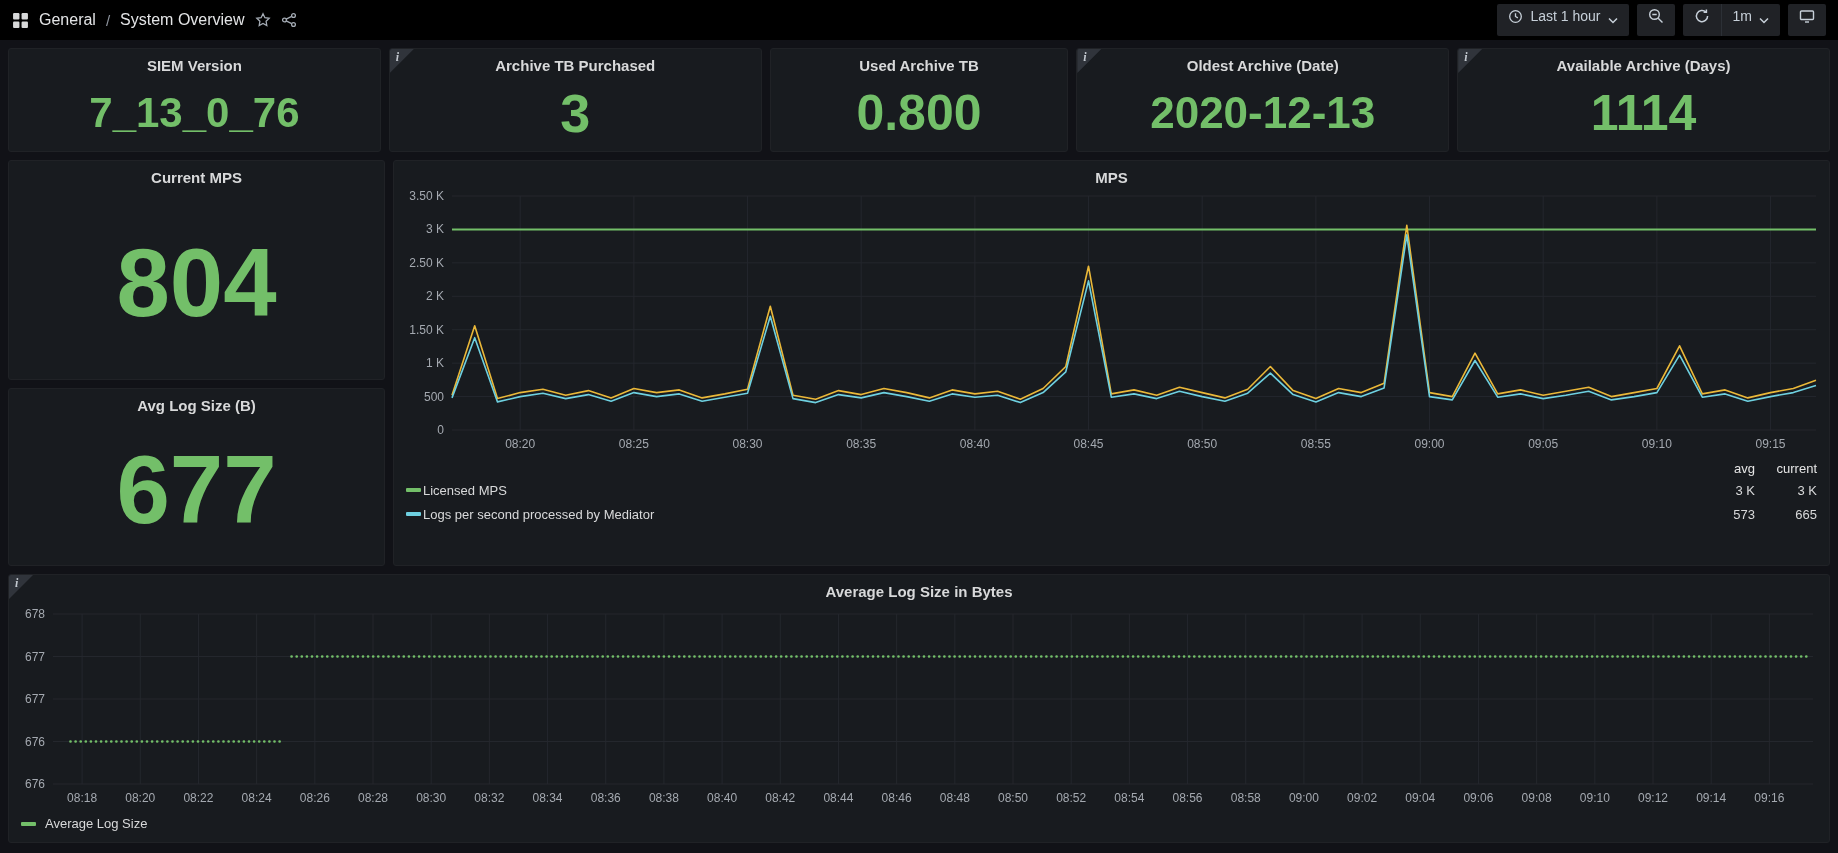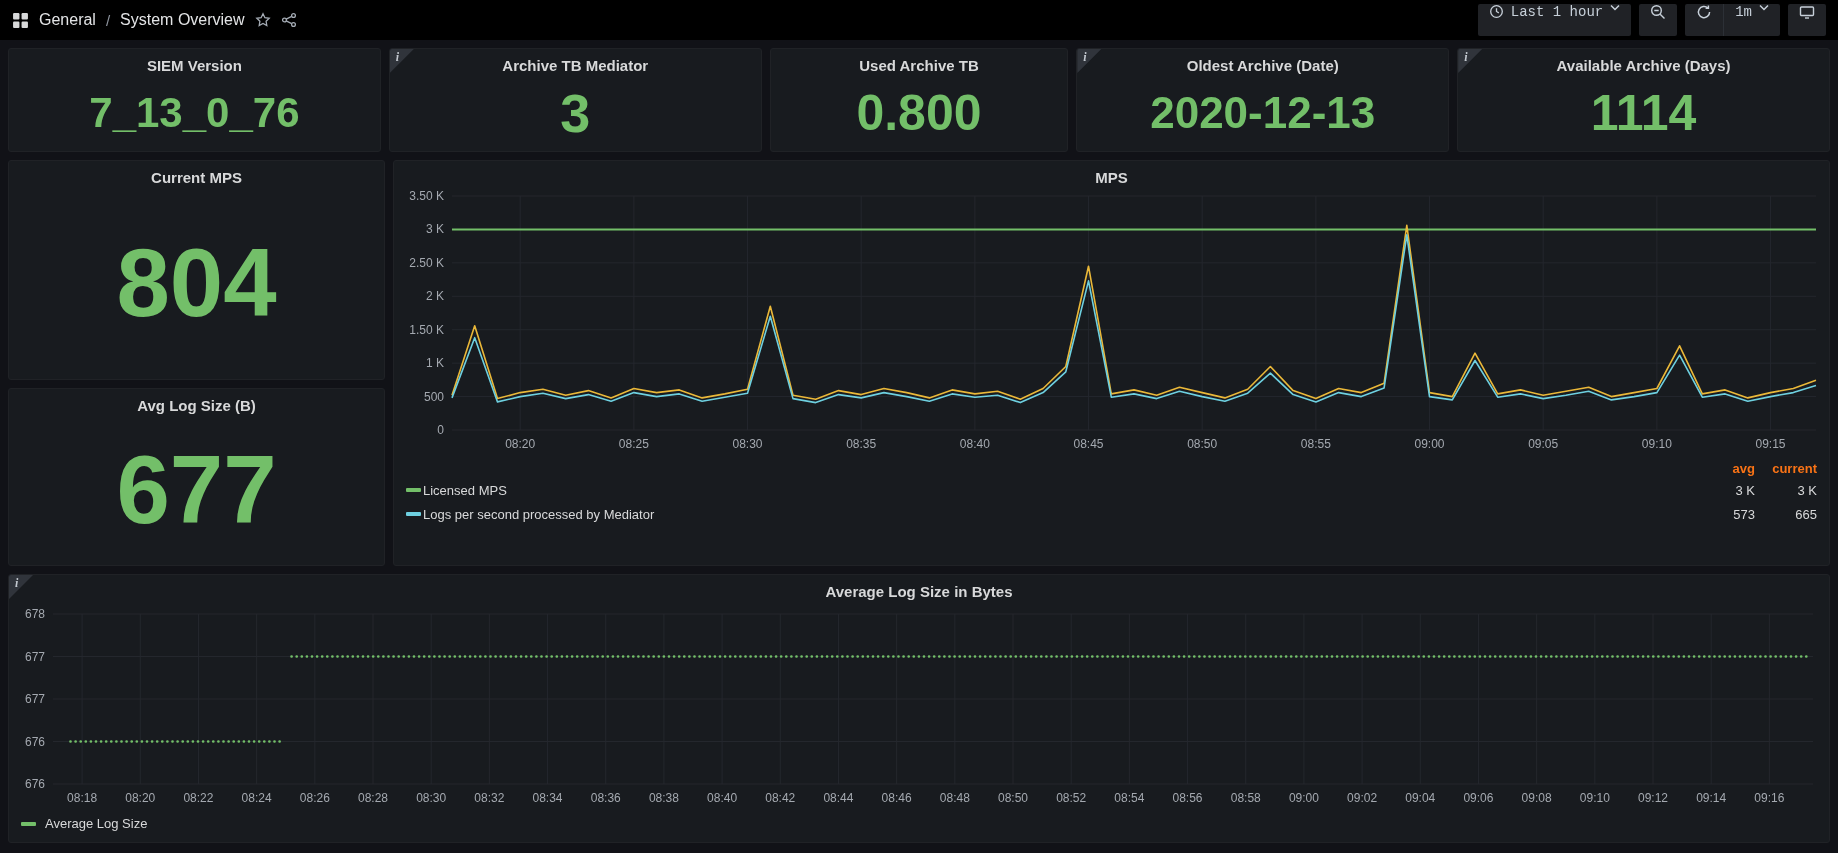--- a/index.html
+++ b/index.html
@@ -4,21 +4,21 @@
 <style>
 *{box-sizing:border-box}
 html,body{margin:0;padding:0}
 body{width:1838px;height:853px;background:#111217;font-family:"Liberation Sans","DejaVu Sans",sans-serif;color:#d8d9da;overflow:hidden}
 .navbar{height:40px;background:#000000;display:flex;align-items:center;justify-content:space-between;padding:0 12px}
 .nav-left{display:flex;align-items:center;gap:10px}
 .crumb{font-size:16px;color:#e3e4e6;cursor:pointer}
 .sep{color:#8e949e;font-size:15px}
 .icon{display:inline-flex;align-items:center}
 .nav-right{display:flex;align-items:center;gap:8px}
-.nav-btn{height:32px;background:#202226;border:none;border-radius:2px;color:#c7d0d9;font-size:14px;font-family:Liberation Mono, monospace;display:inline-flex;align-items:flex-start;gap:7px;padding:0 11px;cursor:pointer}
+.nav-btn{height:32px;background:#202226;border:none;border-radius:2px;color:#c7d0d9;font-size:14px;font-family:Liberation Sans, sans-serif;display:inline-flex;align-items:flex-end;gap:7px;padding:12px 11px;cursor:pointer}
 .btn-group{display:flex}
 .btn-group .nav-btn:first-child{border-radius:2px 0 0 2px;border-right:1px solid #2c3036}
 .btn-group .nav-btn:last-child{border-radius:0 2px 2px 0}
 .dash{padding:8px;display:flex;flex-direction:column;gap:8px}
 .row{display:flex;gap:8px}
 .row1{height:104px}
 .row2{height:406px}
 .row3{height:269px}
 .panel{background:#181b1f;border:1px solid #202226;border-radius:3px;position:relative;display:flex;flex-direction:column;overflow:hidden}
 .f5{flex:5}.f4{flex:4}
@@ -31,21 +31,21 @@
 .stat-value{flex:1;display:flex;align-items:center;justify-content:center;color:#73bf69;font-weight:700;line-height:1}
 .v42{font-size:42px}.v54{font-size:54px}.v50{font-size:50px}.v44{font-size:44px}.v96{font-size:96px}
 .info-corner{position:absolute;top:0;left:0;width:24px;height:24px;background:#30343b;clip-path:polygon(0 0,100% 0,0 100%);cursor:pointer}
 .info-corner .i{position:absolute;top:1px;left:6px;font-size:12px;font-style:italic;font-weight:700;color:#c3c9d0;font-family:"Liberation Serif",serif}
 svg.chart{display:block;margin:2px auto 0}
 svg.chart text{fill:#a4a9b0;font-size:12px;font-family:"Liberation Sans",sans-serif}
 svg.chart line.grid{stroke:#24272d;stroke-width:1}
 .legend{margin-top:2px}
 .legend-header{display:flex;justify-content:flex-end;align-items:center;height:20px;padding:0 12px;font-size:13px}
 .lcol{width:62px;text-align:right}
-.hdr{color:#f97316;font-weight:700}
+.hdr{color:#e5e5e5;font-weight:400}
 .legend-row{display:flex;align-items:center;height:24px;padding:0 12px;font-size:13px;cursor:pointer}
 .legend-row.hl{background:#1f2227}
 .swatch{width:15px;height:4px;border-radius:1px;flex:none}
 .lname{flex:1;margin-left:2px;color:#d8d9da}
 .legend-simple{display:flex;align-items:center;gap:9px;padding:4px 0 0 12px;font-size:13px;color:#d8d9da}
 </style>
 </head>
 <body>
 
 <nav class="navbar">
@@ -131,21 +131,21 @@
 
   <div class="row row1">
     <div class="panel f5">
       <div class="stat-title">SIEM Version</div>
       <div class="stat-value v42">7_13_0_76</div>
     </div>
     <div class="panel f5">
       <div class="info-corner">
           <span class="i">i</span>
         </div>
-      <div class="stat-title">Archive TB Mediator</div>
+      <div class="stat-title">Archive TB Purchased</div>
       <div class="stat-value v54">3</div>
     </div>
     <div class="panel f4">
       <div class="stat-title">Used Archive TB</div>
       <div class="stat-value v50">0.800</div>
     </div>
     <div class="panel f5">
       <div class="info-corner">
           <span class="i">i</span>
         </div>

